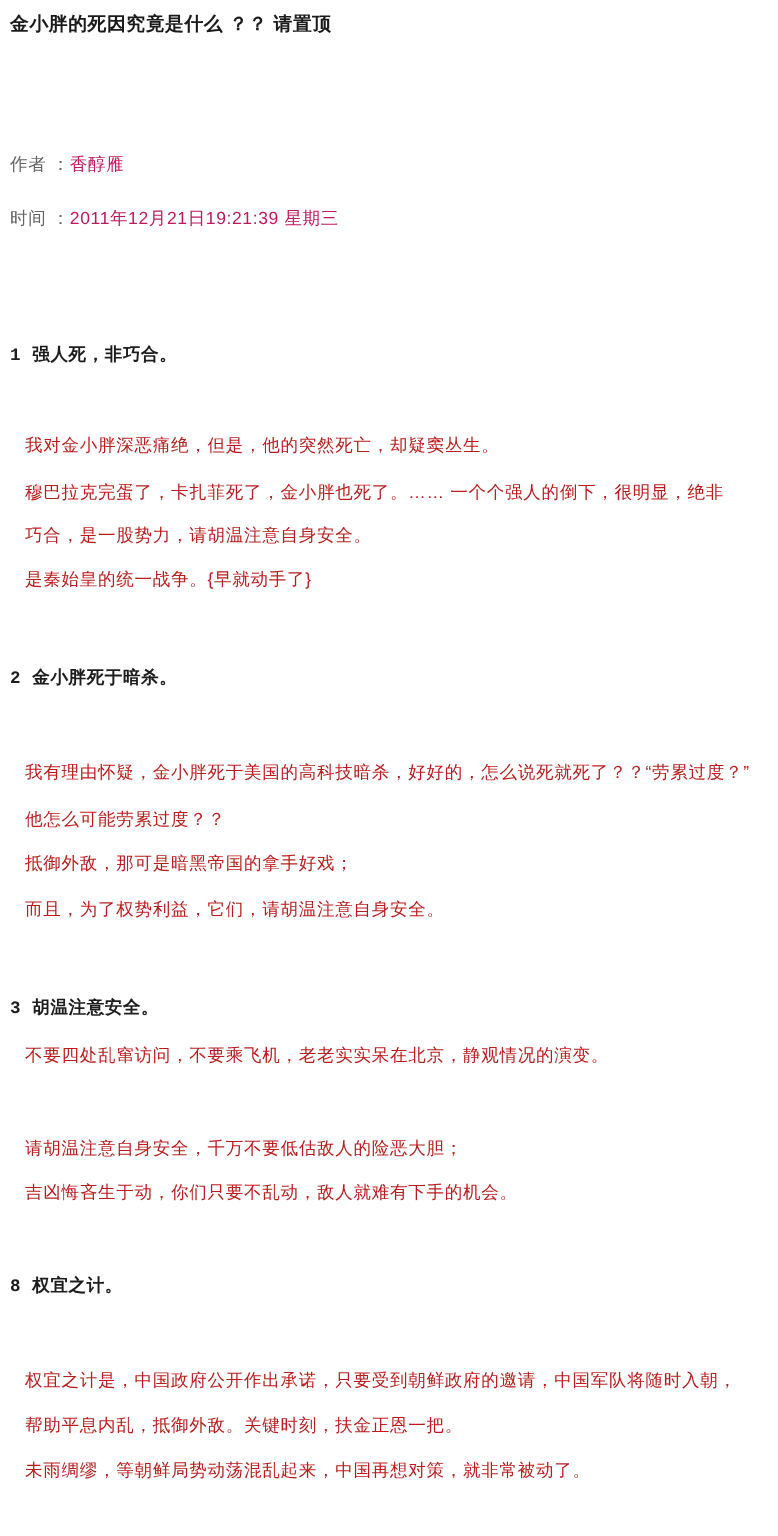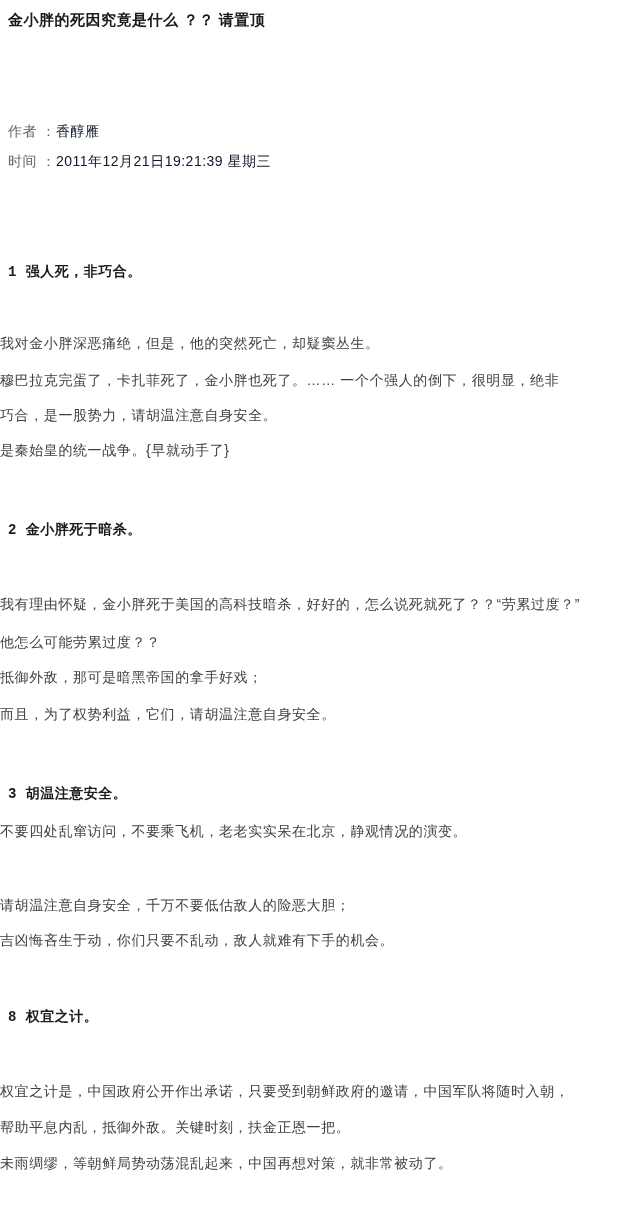--- a/index.html
+++ b/index.html
@@ -22,48 +22,49 @@
     line-height: 19px;
     letter-spacing: 0.5px;
   }
   .meta {
     margin-left: 8px;
     font-size: 14px;
     line-height: 19px;
     color: #646464;
     letter-spacing: 0.5px;
   }
-  .meta .mv { color: #0f172a; }
+  .meta .mv { color: #be185d; }
   .heading {
     margin-left: 8px;
     font-size: 14px;
     font-weight: bold;
     color: #1c1c1c;
     line-height: 19px;
     letter-spacing: 0.5px;
     font-family: Liberation Mono, monospace;
   }
   .line {
+    margin-left: 20px;
     font-size: 14px;
-    color: #404040;
+    color: #b91c1c;
     line-height: 19px;
     letter-spacing: 0.6px;
     white-space: nowrap;
   }
 </style>
 </head>
 <body>
 
 <div class="page">
 
   <h1 class="title">金小胖的死因究竟是什么 ？？ 请置顶</h1>
 
   <p class="meta" style="margin-top:93px"><span>作者 ：</span><span class="mv">香醇雁</span></p>
 
-  <p class="meta" style="margin-top:11px"><span>时间 ：</span><span class="mv">2011年12月21日19:21:39 星期三</span></p>
+  <p class="meta" style="margin-top:24px"><span>时间 ：</span><span class="mv">2011年12月21日19:21:39 星期三</span></p>
 
   <h2 class="heading" style="margin-top:92px">1 强人死，非巧合。</h2>
   <p class="line" style="margin-top:52px">我对金小胖深恶痛绝，但是，他的突然死亡，却疑窦丛生。</p>
   <p class="line" style="margin-top:18px">穆巴拉克完蛋了，卡扎菲死了，金小胖也死了。…… 一个个强人的倒下，很明显，绝非</p>
   <p class="line" style="margin-top:16px">巧合，是一股势力，请胡温注意自身安全。</p>
   <p class="line" style="margin-top:16px">是秦始皇的统一战争。{早就动手了}</p>
 
   <h2 class="heading" style="margin-top:61px">2 金小胖死于暗杀。</h2>
   <p class="line" style="margin-top:55px">我有理由怀疑，金小胖死于美国的高科技暗杀，好好的，怎么说死就死了？？“劳累过度？”</p>
   <p class="line" style="margin-top:19px">他怎么可能劳累过度？？</p>

